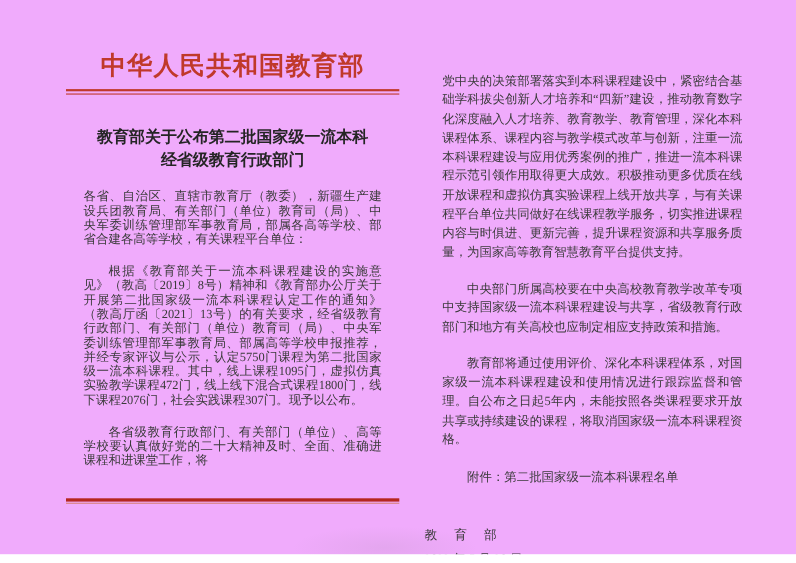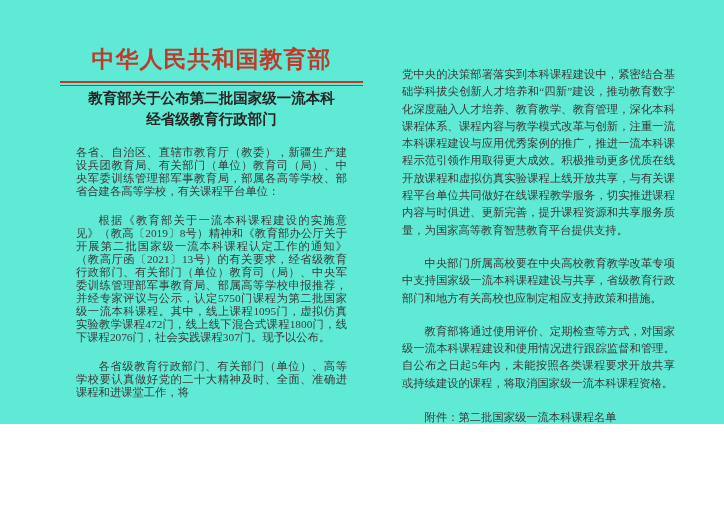--- a/index.html
+++ b/index.html
@@ -7,22 +7,22 @@
     --ink: #3a3a3a;
   }
   html, body {
     margin: 0;
     padding: 0;
     background: #ffffff;
   }
   .canvas {
     position: relative;
     width: 724px;
-    height: 424px;
-    background: #5eead4;
+    height: 504px;
+    background: #f0abfc;
     overflow: hidden;
     font-family: "Liberation Serif", "DejaVu Serif", serif;
     color: var(--ink);
   }
   
   .left-page {
     position: absolute;
     left: 60px;
     top: 46px;
     width: 303px;
@@ -44,21 +44,21 @@
   }
   .doc-number {
     margin-top: 10px;
     text-align: right;
     padding-right: 26px;
     font-size: 10.5px;
     color: #474747;
     font-weight: 500;
   }
   .doc-title {
-    margin-top: 2px;
+    margin-top: 29px;
     text-align: center;
     font-weight: bold;
     font-size: 14.5px;
     line-height: 1.45;
     color: #252525;
   }
   .body-text {
     margin-top: 13px;
     font-size: 11.3px;
     line-height: 13px;
@@ -136,21 +136,21 @@
       <p class="para">各省、自治区、直辖市教育厅（教委），新疆生产建设兵团教育局、有关部门（单位）教育司（局）、中央军委训练管理部军事教育局，部属各高等学校、部省合建各高等学校，有关课程平台单位：</p>
       <p class="para indent">根据《教育部关于一流本科课程建设的实施意见》（教高〔2019〕8号）精神和《教育部办公厅关于开展第二批国家级一流本科课程认定工作的通知》（教高厅函〔2021〕13号）的有关要求，经省级教育行政部门、有关部门（单位）教育司（局）、中央军委训练管理部军事教育局、部属高等学校申报推荐，并经专家评议与公示，认定5750门课程为第二批国家级一流本科课程。其中，线上课程1095门，虚拟仿真实验教学课程472门，线上线下混合式课程1800门，线下课程2076门，社会实践课程307门。现予以公布。</p>
       <p class="para indent">各省级教育行政部门、有关部门（单位）、高等学校要认真做好党的二十大精神及时、全面、准确进课程和进课堂工作，将</p>
     </div>
   </div>
   <div class="bottom-rule"></div>
 
   <div class="right-page">
     <p class="para">党中央的决策部署落实到本科课程建设中，紧密结合基础学科拔尖创新人才培养和“四新”建设，推动教育数字化深度融入人才培养、教育教学、教育管理，深化本科课程体系、课程内容与教学模式改革与创新，注重一流本科课程建设与应用优秀案例的推广，推进一流本科课程示范引领作用取得更大成效。积极推动更多优质在线开放课程和虚拟仿真实验课程上线开放共享，与有关课程平台单位共同做好在线课程教学服务，切实推进课程内容与时俱进、更新完善，提升课程资源和共享服务质量，为国家高等教育智慧教育平台提供支持。</p>
     <p class="para indent">中央部门所属高校要在中央高校教育教学改革专项中支持国家级一流本科课程建设与共享，省级教育行政部门和地方有关高校也应制定相应支持政策和措施。</p>
-    <p class="para indent">教育部将通过使用评价、定期检查等方式，对国家级一流本科课程建设和使用情况进行跟踪监督和管理。自公布之日起5年内，未能按照各类课程要求开放共享或持续建设的课程，将取消国家级一流本科课程资格。</p>
+    <p class="para indent">教育部将通过使用评价、深化本科课程体系，对国家级一流本科课程建设和使用情况进行跟踪监督和管理。自公布之日起5年内，未能按照各类课程要求开放共享或持续建设的课程，将取消国家级一流本科课程资格。</p>
     <p class="para attachment">附件：第二批国家级一流本科课程名单</p>
     <div class="signoff">
       <div class="signer">教　育　部</div>
       <div class="sign-date">2023 年 5 月 30 日</div>
     </div>
     <div class="page-number">— 2 —</div>
   </div>
 
   <div class="smudge"></div>
 </div>

